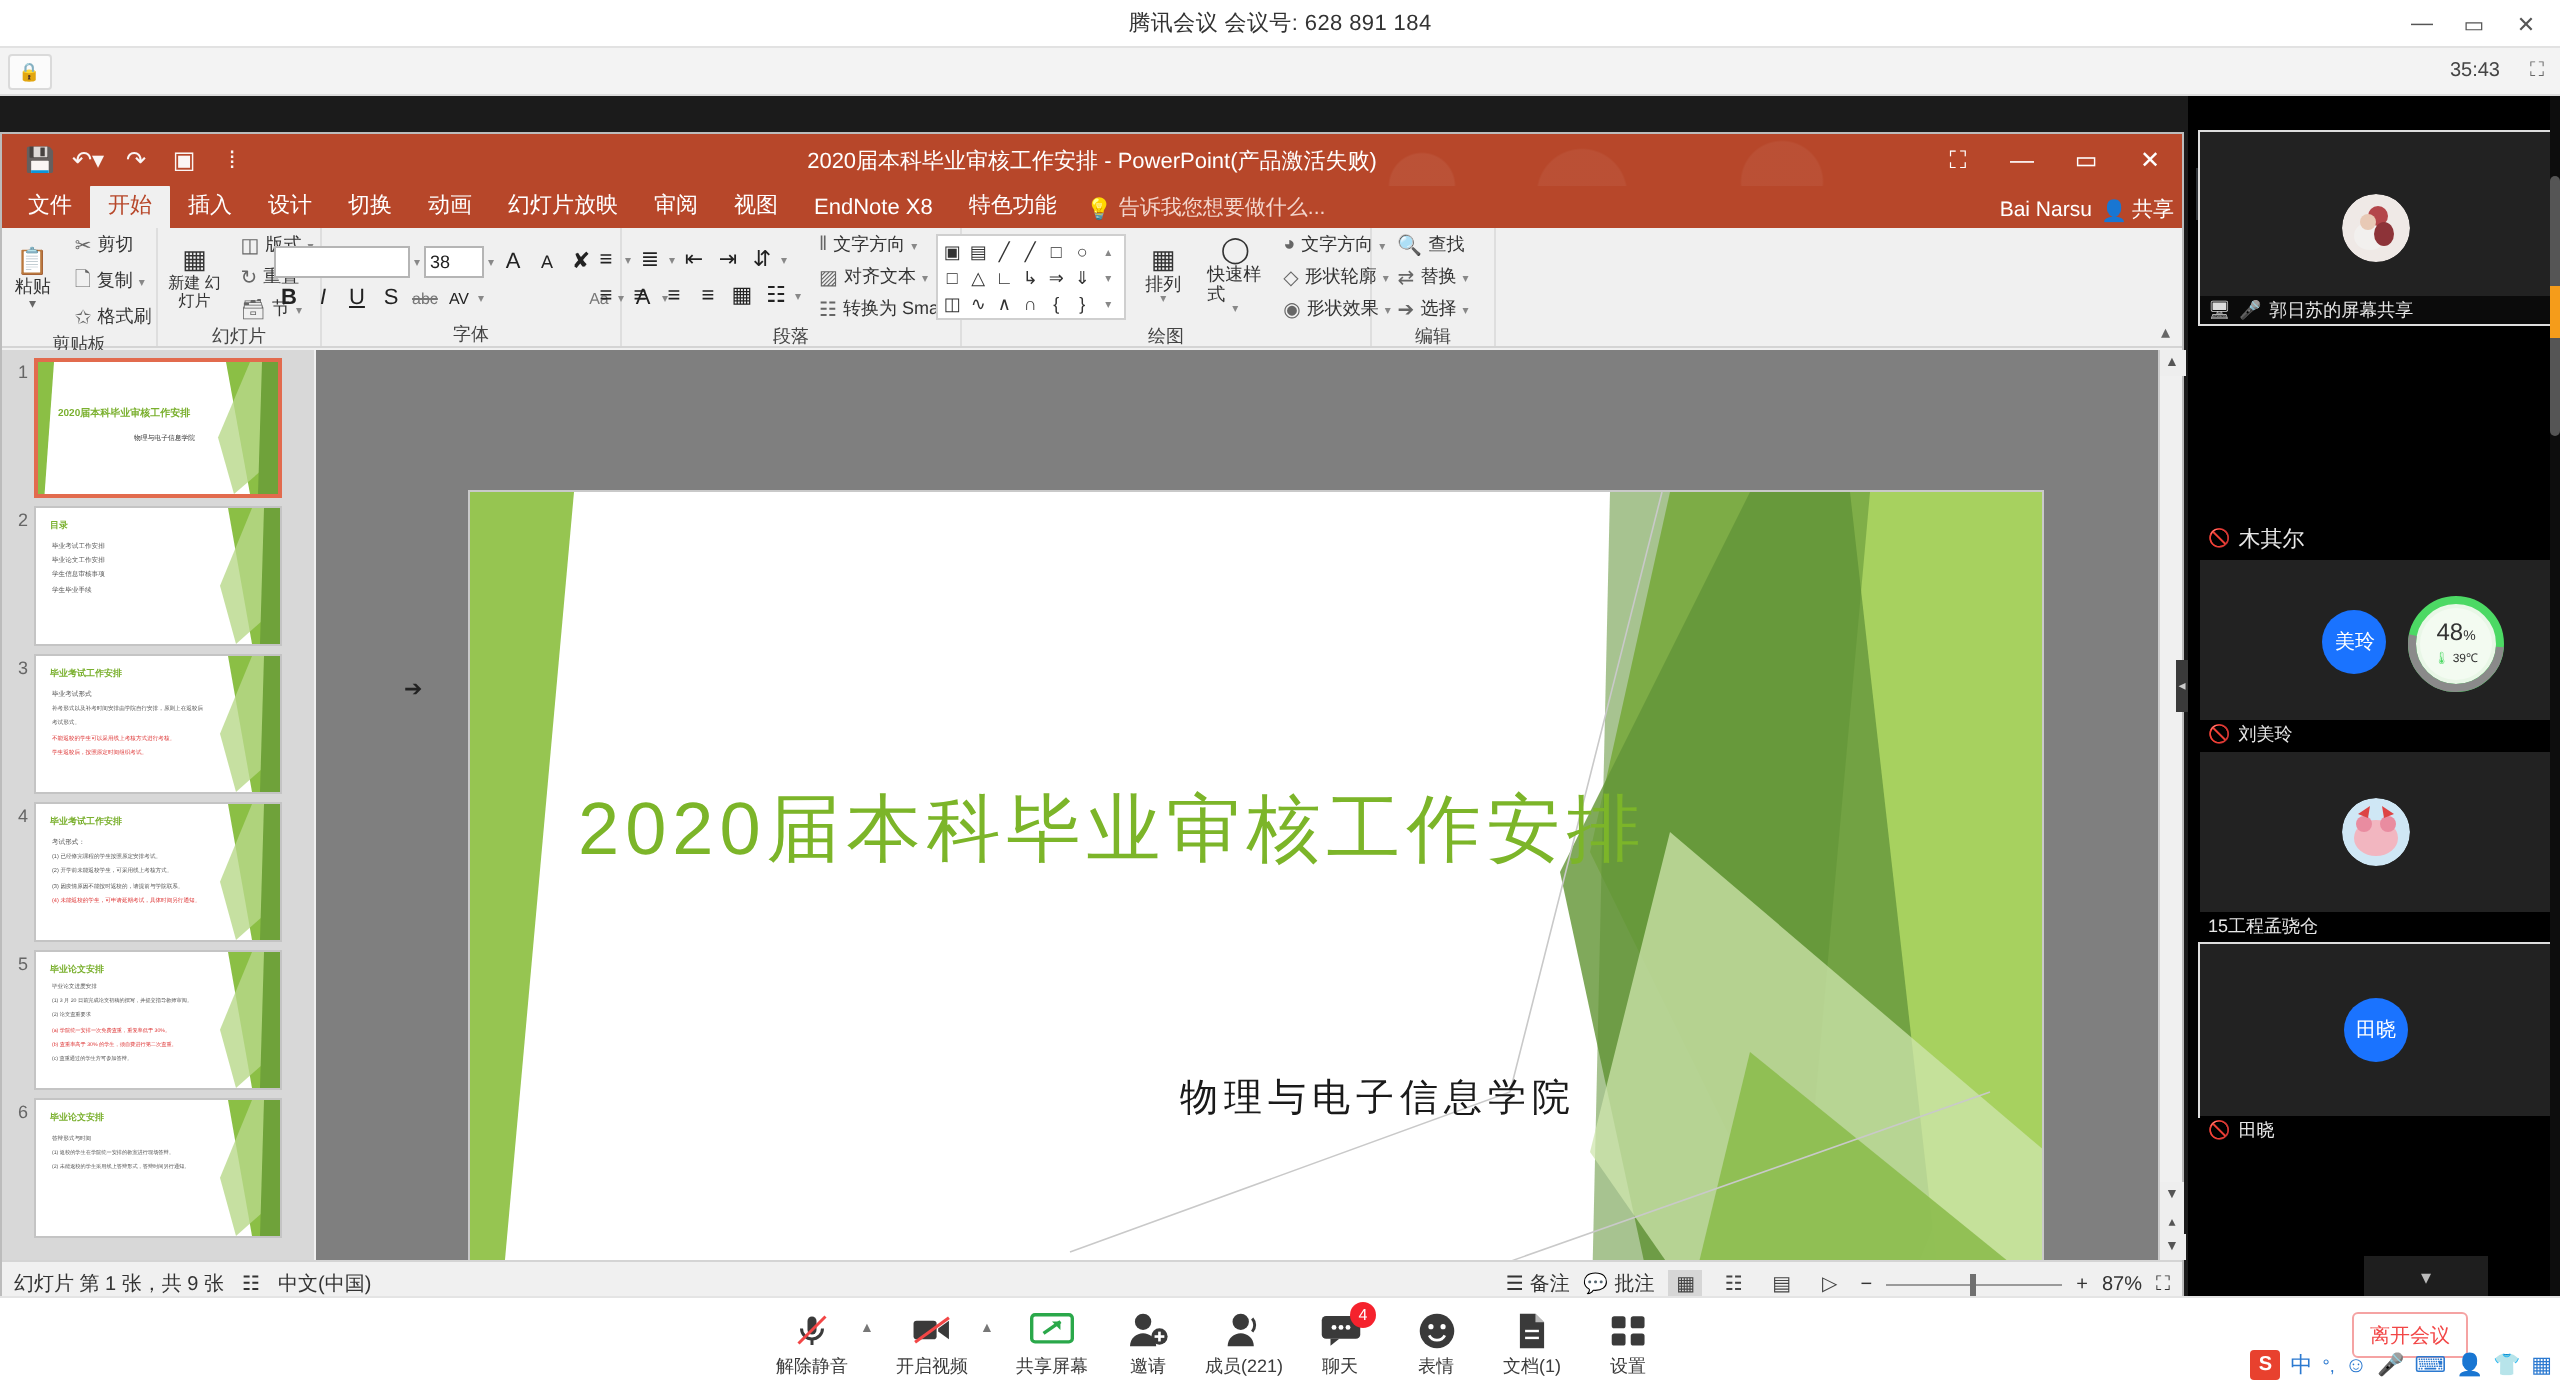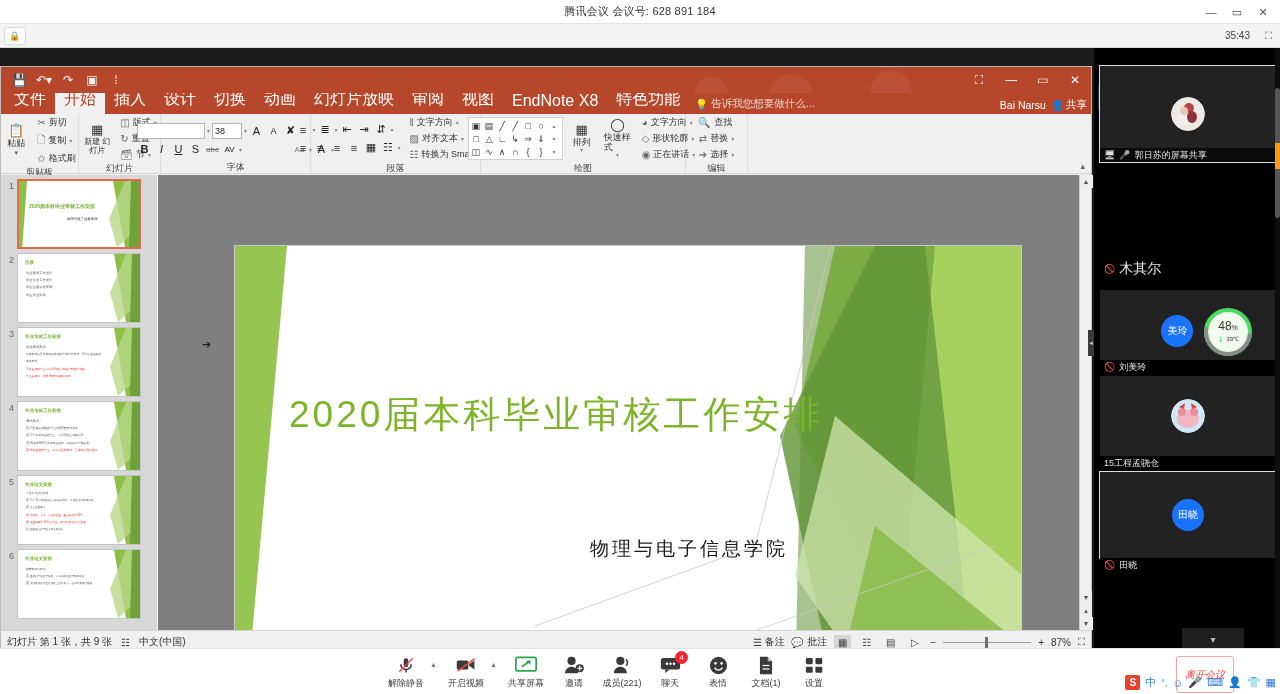--- a/index.html
+++ b/index.html
@@ -46,21 +46,21 @@
   #qat { display:flex; align-items:center; gap:2px; padding-left:8px; z-index:2; }
   .qat-btn { width:22px; height:22px; display:flex; align-items:center; justify-content:center;
              color:#fff; font-size:12px; opacity:.95; }
   #ppt-doc-title { position:absolute; left:0; right:0; text-align:center; color:#fff; font-size:11px; z-index:1;}
   #ppt-winbtns { position:absolute; right:0; top:0; height:26px; display:flex; align-items:center; z-index:3;}
   .pbtn { width:32px; height:26px; display:flex; align-items:center; justify-content:center;
           color:#fff; font-size:12px; }
 
   #ppt-tabs { position:relative; height:21px; background:#b7472a; display:flex; align-items:flex-end;
               padding-left:4px; overflow:hidden; }
-  .ptab { font-size:16px; color:#fff; padding:3px 9px 4px; white-space:nowrap; }
+  .ptab { font-size:11px; color:#fff; padding:3px 9px 4px; white-space:nowrap; }
   .ptab.active { background:#f0f0f0; color:#b7472a; border-radius:2px 2px 0 0; }
   #tellme { font-size:10.5px; color:#f3d5cc; padding:3px 6px; display:flex; align-items:center; gap:3px;}
   #ppt-user { position:absolute; right:4px; bottom:2px; display:flex; align-items:center; gap:5px; z-index:4;}
   #ppt-user-name { font-size:10.5px; color:#fff; }
   #ppt-share { font-size:10.5px; color:#fff; display:flex; align-items:center; gap:2px;}
 
   #ribbon { position:relative; height:60px; background:#f0f0f0; border-bottom:1px solid #d4d4d4;
             display:flex; align-items:stretch; }
   .rgroup { position:relative; display:flex; flex-direction:column; align-items:center;
             border-right:1px solid #dedede; padding:0 3px; }
@@ -153,23 +153,23 @@
   #bottombar { position:absolute; left:0; bottom:0; width:1280px; height:46px; background:#fff;
                border-top:1px solid #e4e4e4; }
   #tools { position:absolute; left:382px; top:2px; display:flex; align-items:flex-start; gap:0; }
   .tool { width:48px; display:flex; flex-direction:column; align-items:center; position:relative; padding-top:4px;}
   .tool .ticon { height:20px; display:flex; align-items:center; justify-content:center; color:#3a3a3a; }
   .tool .tlabel { font-size:9px; color:#3b3b3b; margin-top:2px; white-space:nowrap; }
   .caret { width:12px; align-self:flex-start; margin-top:10px; font-size:7px; color:#777; }
   .badge { position:absolute; right:6px; top:0px; min-width:13px; height:13px; border-radius:7px;
            background:#f5222d; color:#fff; font-size:8px; display:flex; align-items:center;
            justify-content:center; padding:0 3px; }
-  #leave { position:absolute; right:46px; top:7px; width:58px; height:37px; border:1px solid #f5a3a3;
+  #leave { position:absolute; right:46px; top:7px; width:58px; height:23px; border:1px solid #f5a3a3;
            border-radius:3px; color:#f24646; font-size:10px; display:flex; align-items:center;
-           justify-content:center; background:#fff;font-style:italic;}
+           justify-content:center; background:#fff;}
   #ime { position:absolute; right:0px; bottom:2px; height:19px; display:flex; align-items:center;
          gap:5px; padding:0 4px; }
   .ime-ic { font-size:11px; color:#2b79d0; }
   #ime-logo { width:15px; height:15px; background:#e8412e; color:#fff; font-size:10px;
               display:flex; align-items:center; justify-content:center; border-radius:2px; font-weight:bold;}
 </style>
 </head>
 <body>
 
 <div id="tm-window">
@@ -192,20 +192,21 @@
   <div id="ppt">
 
     <div id="ppt-title">
       <div id="qat">
         <div class="qat-btn">💾</div>
         <div class="qat-btn">↶▾</div>
         <div class="qat-btn">↷</div>
         <div class="qat-btn">▣</div>
         <div class="qat-btn">⁞</div>
       </div>
+      <div id="ppt-doc-title">2020届本科毕业审核工作安排 - PowerPoint(产品激活失败)</div>
       <div id="ppt-winbtns">
         <div class="pbtn">⛶</div>
         <div class="pbtn">—</div>
         <div class="pbtn">▭</div>
         <div class="pbtn close">✕</div>
       </div>
     </div>
 
     <div id="ppt-tabs">
       <div class="ptab">文件</div>
@@ -400,21 +401,21 @@
                 <span>文字方向</span>
                 <span style="font-size:6px;color:#888;">▾</span>
               </div>
             <div class="rsmall">
                 <span class="ric">◇</span>
                 <span>形状轮廓</span>
                 <span style="font-size:6px;color:#888;">▾</span>
               </div>
             <div class="rsmall">
                 <span class="ric">◉</span>
-                <span>正在讲话</span>
+                <span>形状效果</span>
                 <span style="font-size:6px;color:#888;">▾</span>
               </div>
           </div>
         </div>
         <div class="rgroup-label">绘图</div>
       </div>
 
       <div class="rgroup" style="width:62px;">
         <div class="rgroup-body">
           <div class="rcol">
@@ -638,24 +639,24 @@
         <div class="nameplate" style="width:100%;">
           <span style="font-size:9px;color:#ddd;">🖥</span>
           <span class="mic-ic mic-on">🎤</span>
           <span class="nm">郭日苏的屏幕共享</span>
         </div>
       </div>
     </div>
 
     <div style="position:absolute;left:6px;top:214px;width:176px;height:14px;display:flex;align-items:center;gap:4px;padding-left:4px;background:#000;">
       <span class="mic-ic mic-off">🚫</span>
-      <span class="nm" style="font-size:14px;color:#e7e7e7;">木其尔</span>
-    </div>
-
-    <div class="ptile" style="top:242px; height:82px;">
+      <span class="nm" style="font-size:11px;color:#e7e7e7;">木其尔</span>
+    </div>
+
+    <div class="ptile" style="top:232px; height:82px;">
       <div class="vid">
         <div class="avatar-blue" style="left:44%;">美玲</div>
         <div id="temp-widget">
           <svg width="48" height="48" viewBox="0 0 48 48">
             <circle cx="24" cy="24" r="22" fill="#e9f7e7" stroke="#4cd964" stroke-width="4"></circle>
             <circle cx="24" cy="24" r="22" fill="none" stroke="#8a8a8a" stroke-width="4" stroke-dasharray="72 138" stroke-dashoffset="-36" transform="rotate(-90 24 24)"></circle>
             <circle cx="24" cy="24" r="18" fill="#f3fbf1"></circle>
           </svg>
           <div style="position:absolute;left:0;top:11px;width:48px;text-align:center;color:#333;font-size:12px;"><span>48</span><span style="font-size:7px;">%</span></div>
           <div style="position:absolute;left:0;top:27px;width:48px;text-align:center;color:#333;font-size:6px;"><span style="color:#4cd964;">🌡</span> <span>39℃</span></div>

